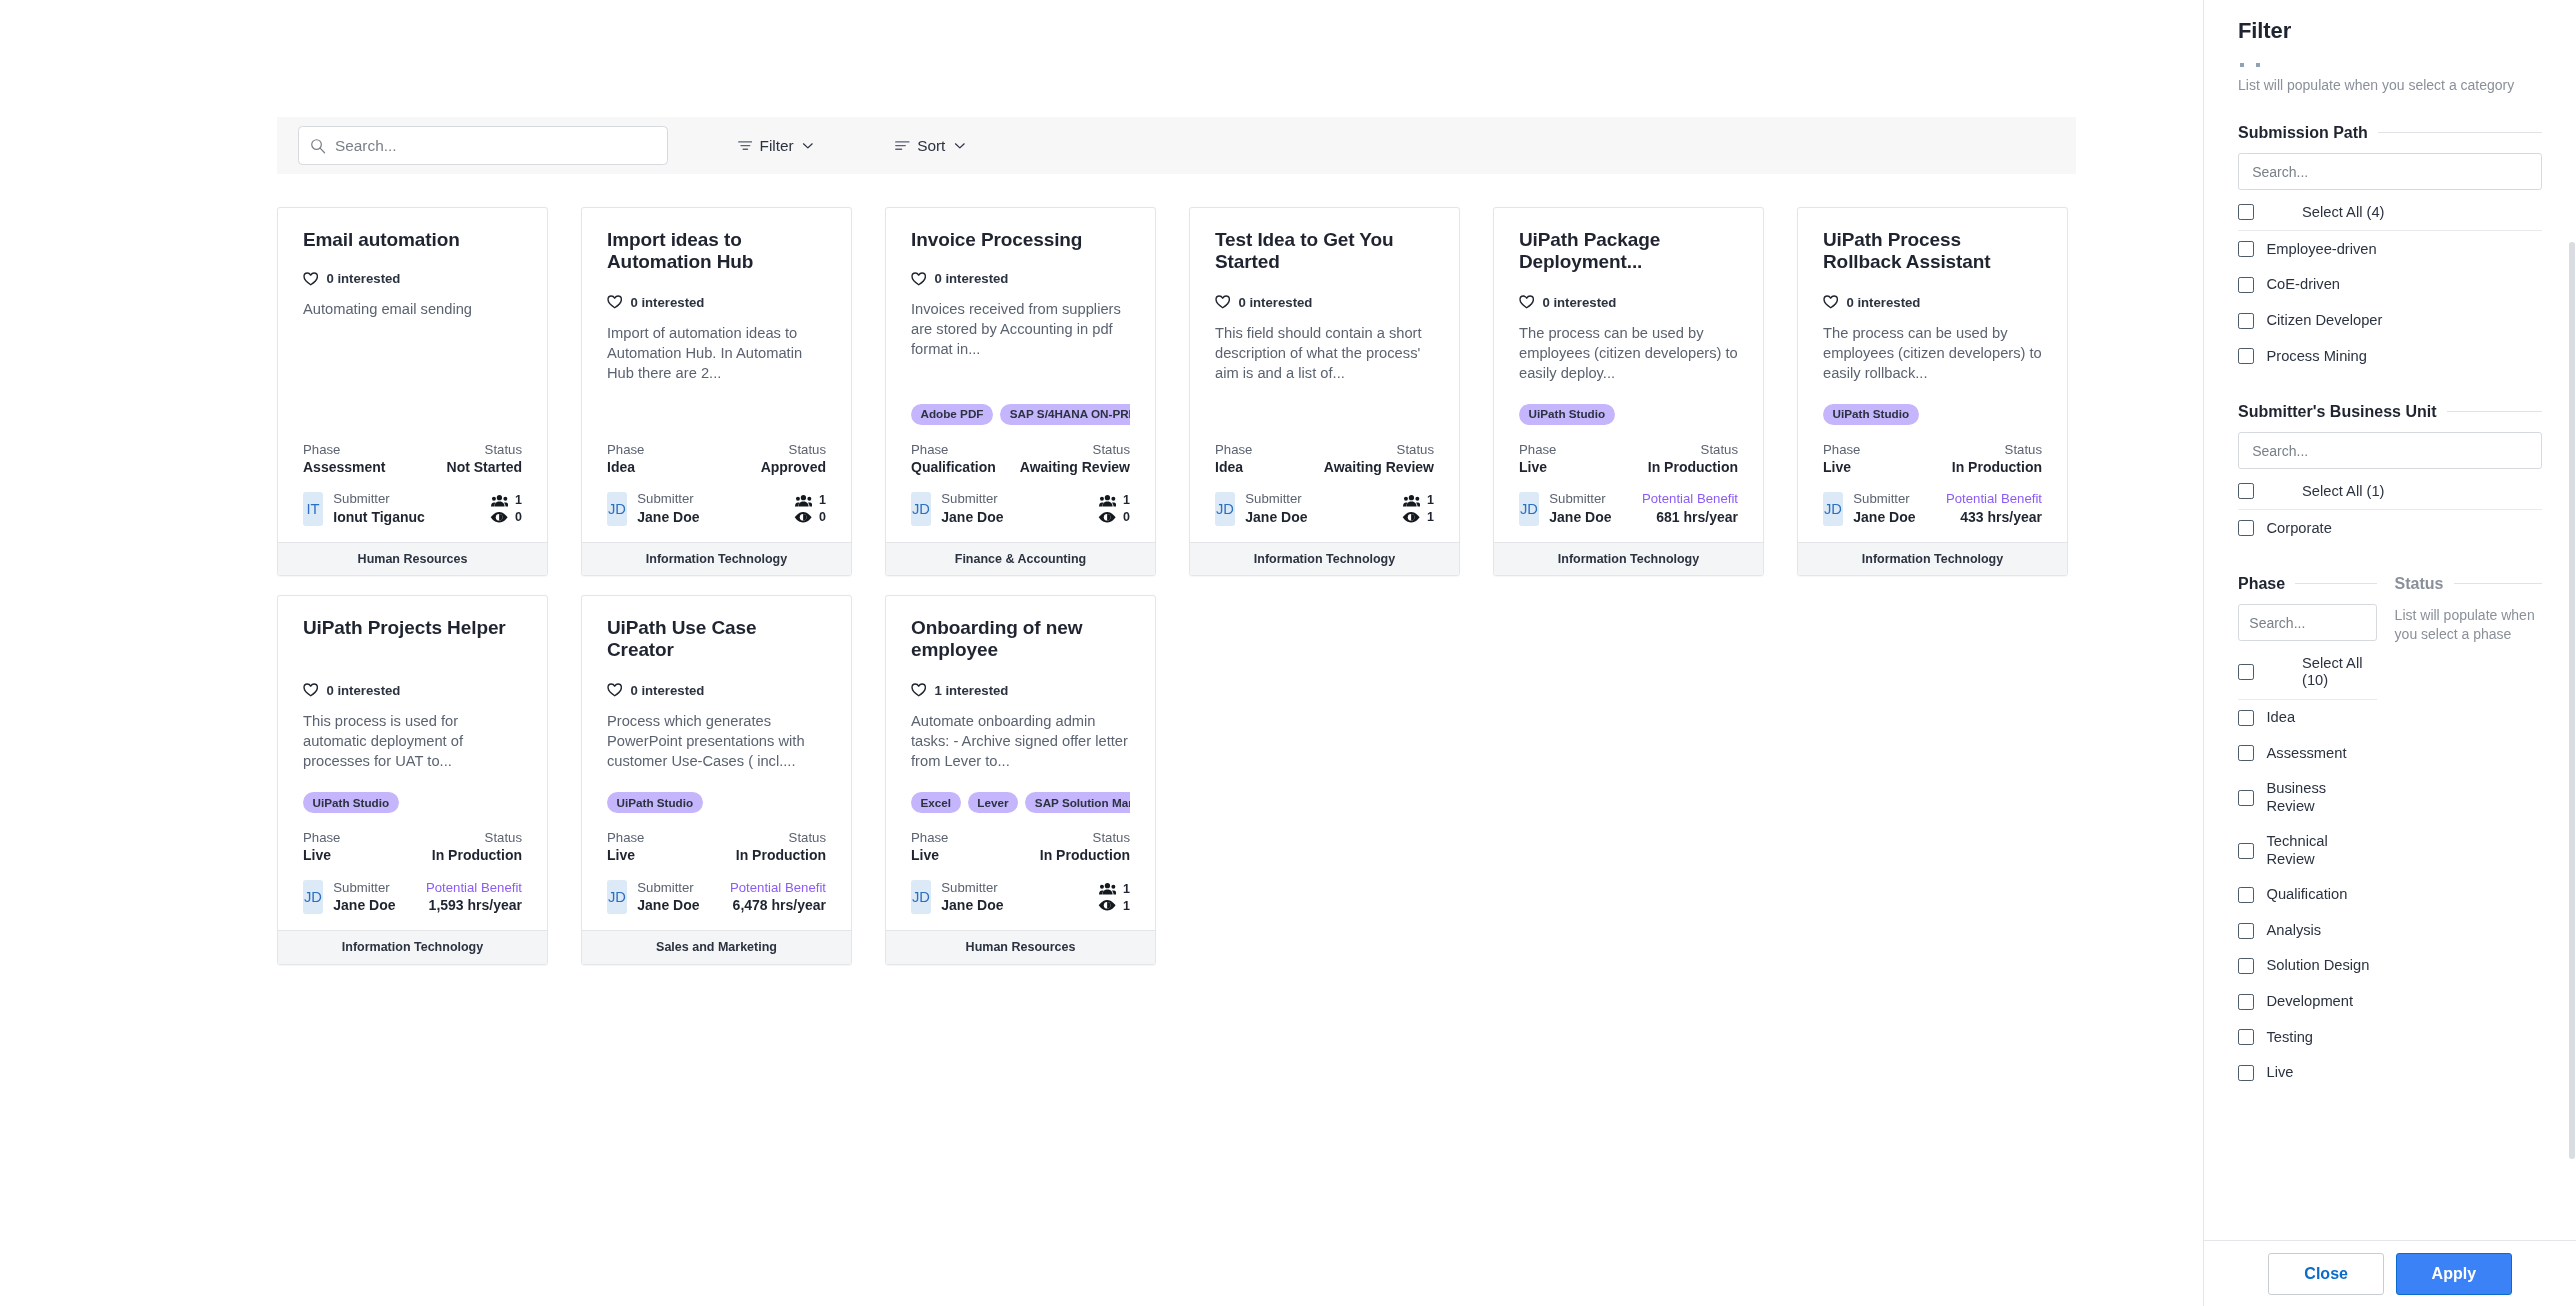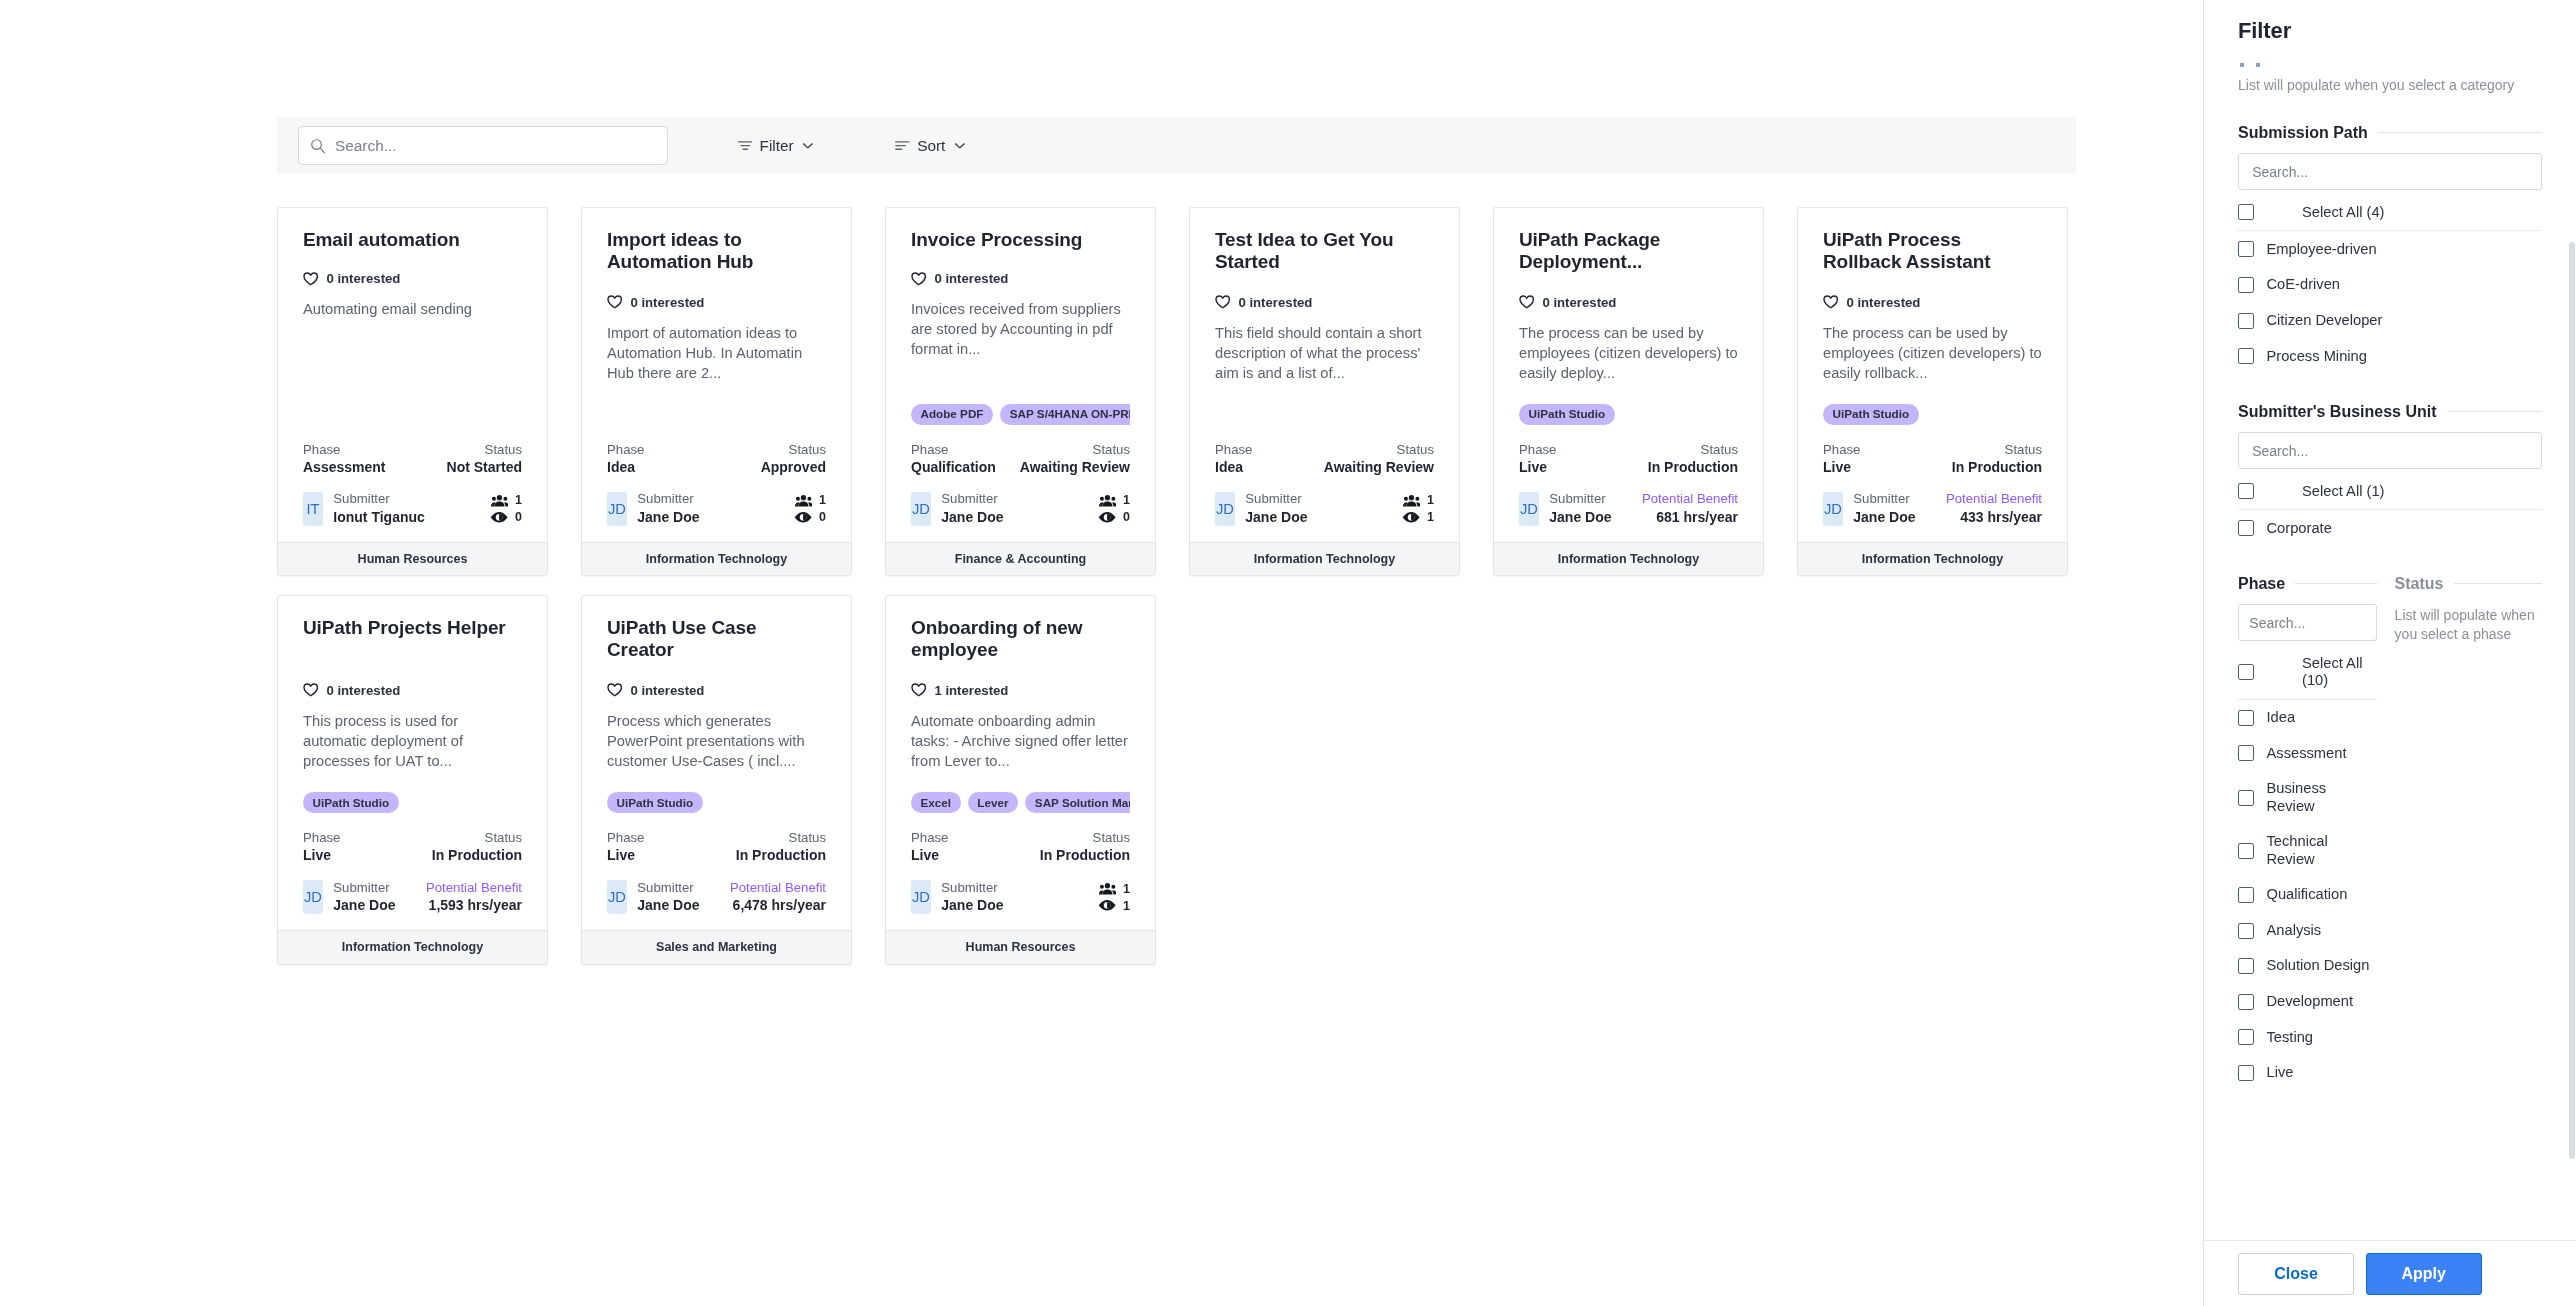--- a/index.html
+++ b/index.html
@@ -193,21 +193,21 @@
 
   .two-col { display: flex; gap: 17.6px; margin-top: 29px; }
   .col-phase { width: 139px; flex: 0 0 auto; }
   .col-status { flex: 1 1 auto; }
   .col-phase .filter-search { padding: 0 10.3px; }
 
   .panel-footer {
     flex: 0 0 auto;
     height: 66px;
     border-top: 0.7px solid #e3e5e8;
-    display: flex; align-items: center; justify-content: flex-start;
+    display: flex; align-items: center; justify-content: center;
     gap: 11.7px;
     padding: 0 34px;
     background: #fff;
   }
   .btn {
     height: 42px; min-width: 116px;
     border-radius: 2.9px;
     font-size: 16px; font-weight: 700;
     display: flex; align-items: center; justify-content: center;
     cursor: pointer;

